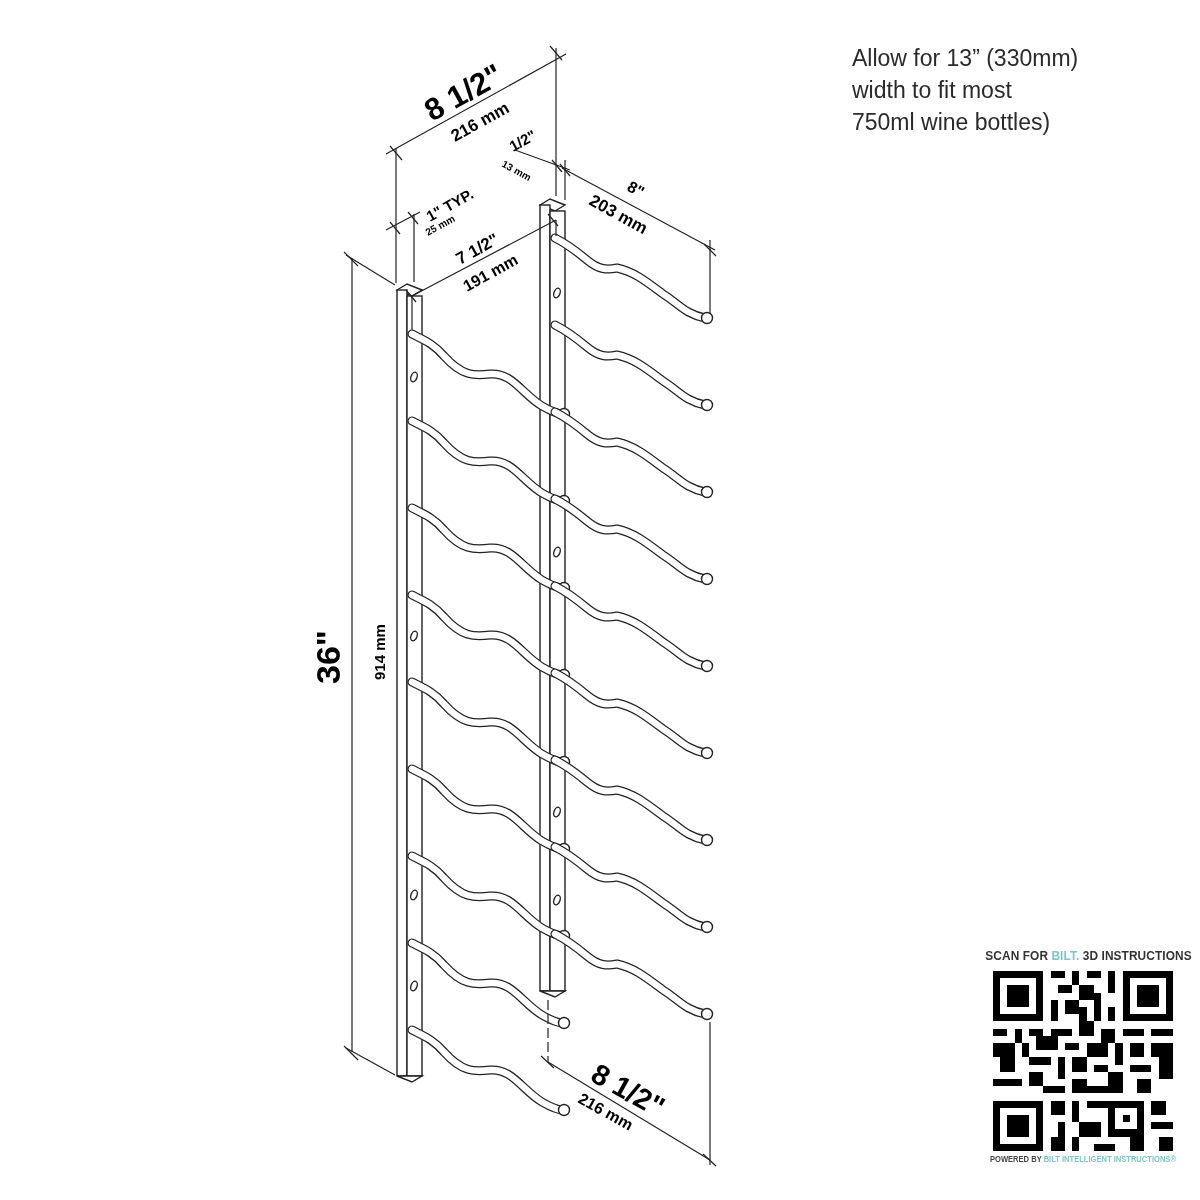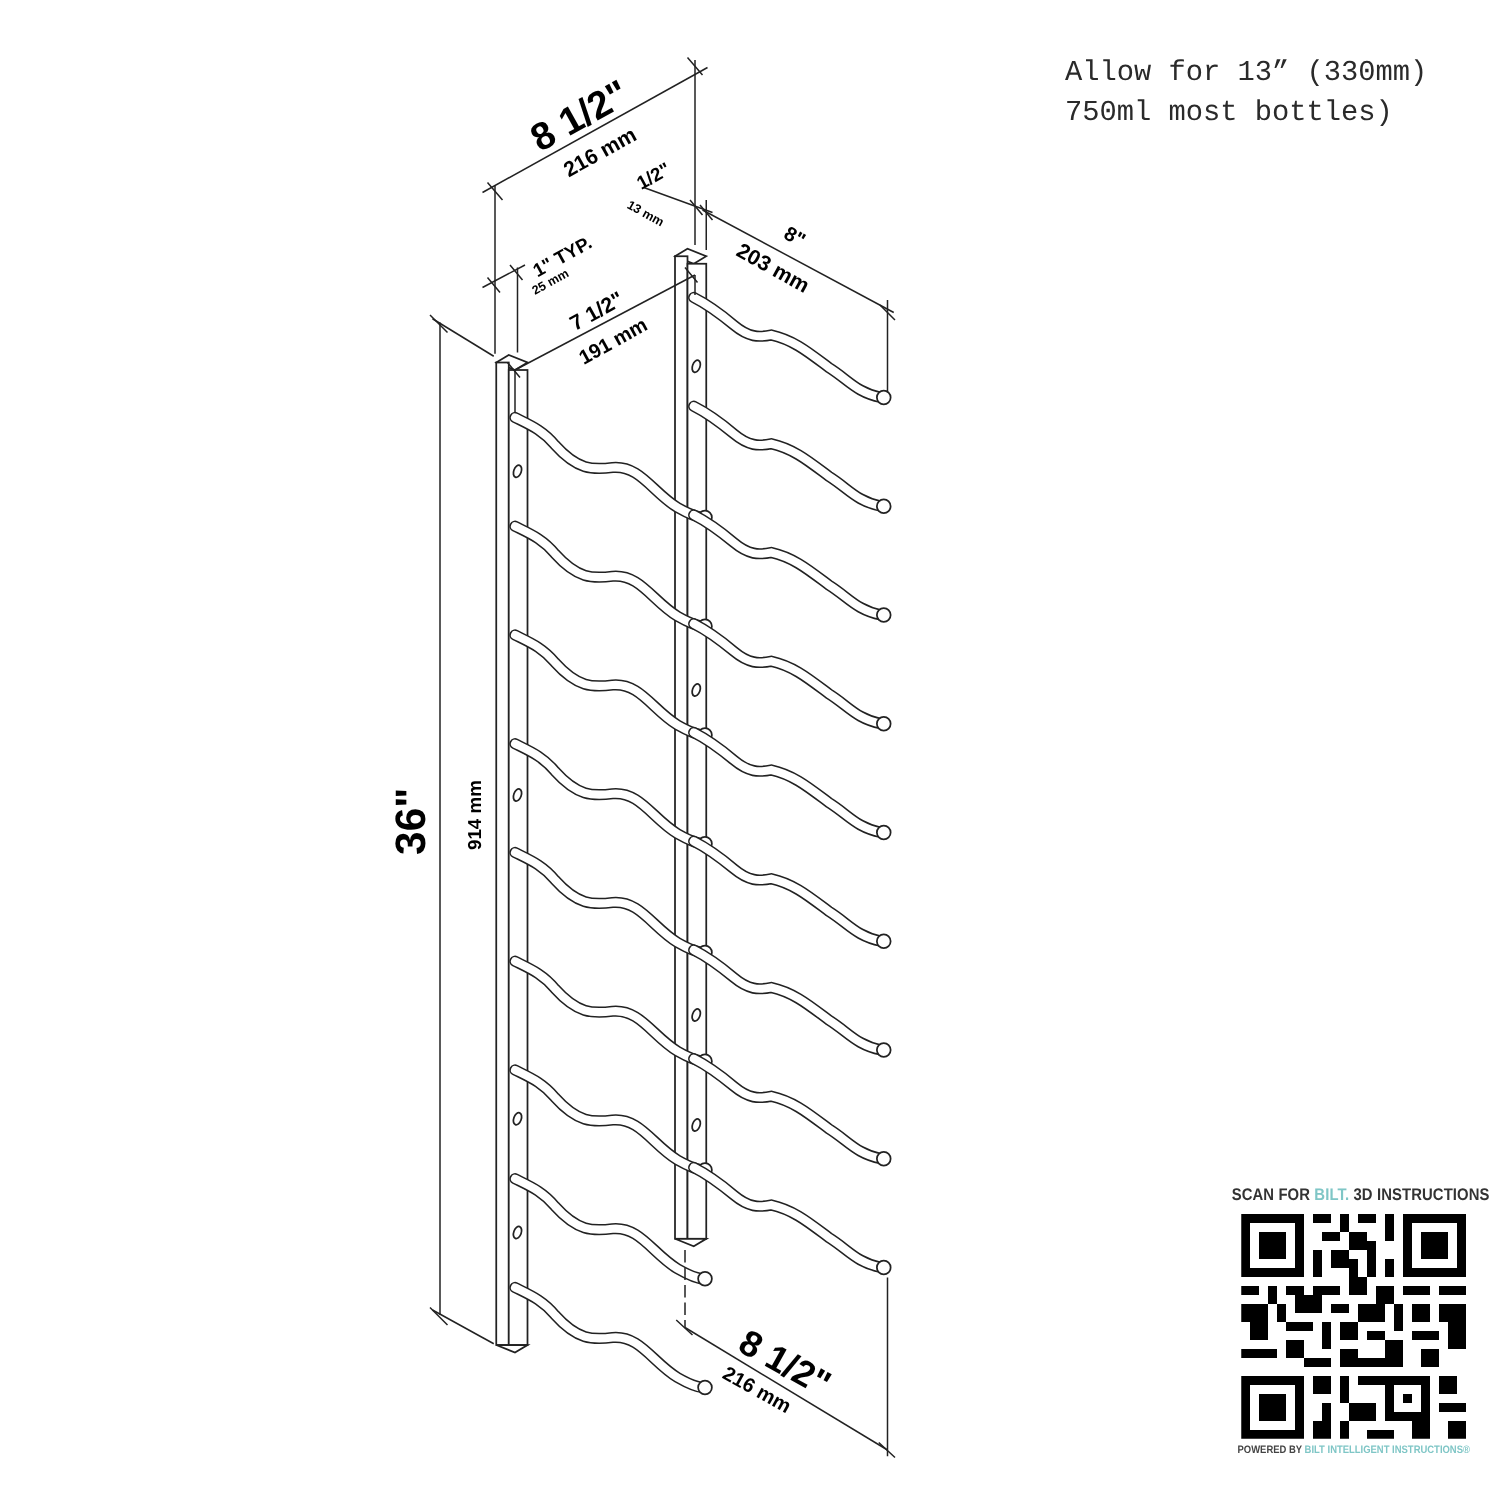--- a/index.html
+++ b/index.html
@@ -1,18 +1,18 @@
 <!DOCTYPE html>
 <html><head>
 <meta charset="utf-8">
 <style>
   html, body { margin: 0; padding: 0; background: #ffffff; }
   body { width: 1200px; height: 1200px; position: relative; overflow: hidden; font-family: "Liberation Sans", sans-serif; }
   #drawing { position: absolute; left: 0; top: 0; width: 1200px; height: 1200px; }
-  .note { position: absolute; left: 852px; top: 42px; width: 330px; font-family: Liberation Mono, monospace; font-size: 23px; line-height: 32px; color: #2a2a2a; }
+  .note { position: absolute; left: 852px; top: 42px; width: 330px; font-family: Liberation Sans, sans-serif; font-size: 23px; line-height: 32px; color: #2a2a2a; }
   .note div { white-space: nowrap; }
   .qr-block { position: absolute; left: 972px; top: 948px; width: 222px; }
   .qr-title { font-family: "Liberation Sans", sans-serif; font-weight: bold; font-size: 13.5px; color: #333; text-align: center; letter-spacing: 0.1px; transform: scaleX(0.88); transform-origin: center; white-space: nowrap; }
   .qr-title .brand { color: #7fc6c6; }
   .qr-code { margin: 8px auto 0; width: 180px; height: 180px; display: block; }
   .qr-foot { margin-top: 3px; font-family: "Liberation Sans", sans-serif; font-weight: bold; font-size: 8.6px; color: #444; text-align: center; white-space: nowrap; transform: scaleX(0.88); transform-origin: center; }
   .qr-foot .brand { color: #7fc6c6; }
   .dim { font-family: "Liberation Sans", sans-serif; font-weight: bold; fill: #000; }
 </style>
 </head>
@@ -126,21 +126,22 @@
     <text class="dim" font-size="17" transform="translate(588 204) rotate(29)">203 mm</text>
     <text class="dim" font-size="34" transform="translate(340 684) rotate(-90)">36"</text>
     <text class="dim" font-size="15" transform="translate(385 680) rotate(-90)">914 mm</text>
     <text class="dim" font-size="29" transform="translate(589 1080) rotate(29)">8 1/2"</text>
     <text class="dim" font-size="16" transform="translate(577 1102) rotate(29)">216 mm</text>
   </g>
 </svg>
 
 <div class="note">
   <div>Allow for 13” (330mm)</div>
-  <div>750ml most bottles)</div>
+  <div>width to fit most</div>
+  <div>750ml wine bottles)</div>
 </div>
 
 <div class="qr-block">
   <div class="qr-title">
     <span>SCAN FOR </span><span class="brand">BILT.</span><span> 3D INSTRUCTIONS</span>
   </div>
   <svg class="qr-code" viewBox="0 0 25 25" shape-rendering="crispEdges" xmlns="http://www.w3.org/2000/svg">
     <rect width="25" height="25" fill="#fff"></rect>
     <g fill="#000">
       <rect x="0" y="0" width="7" height="7"></rect>

